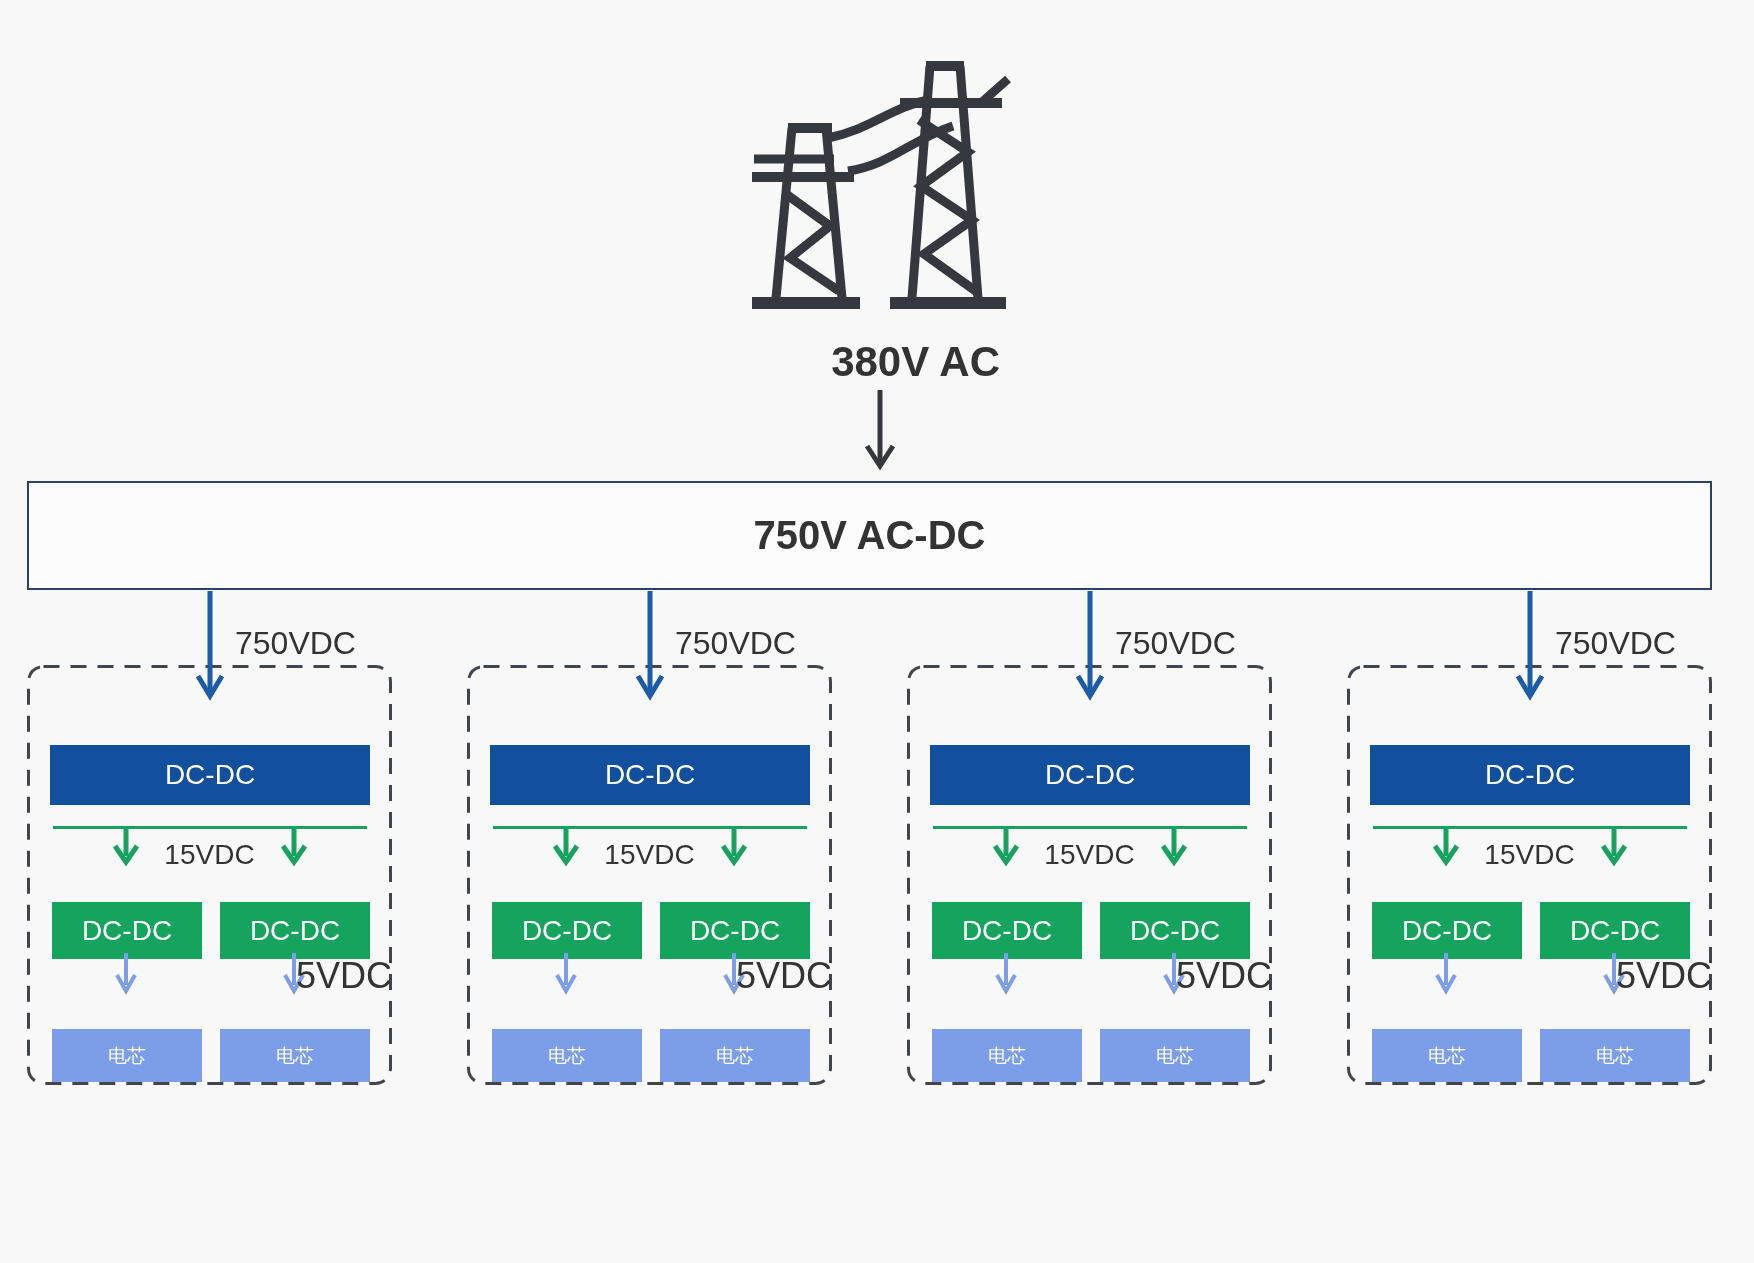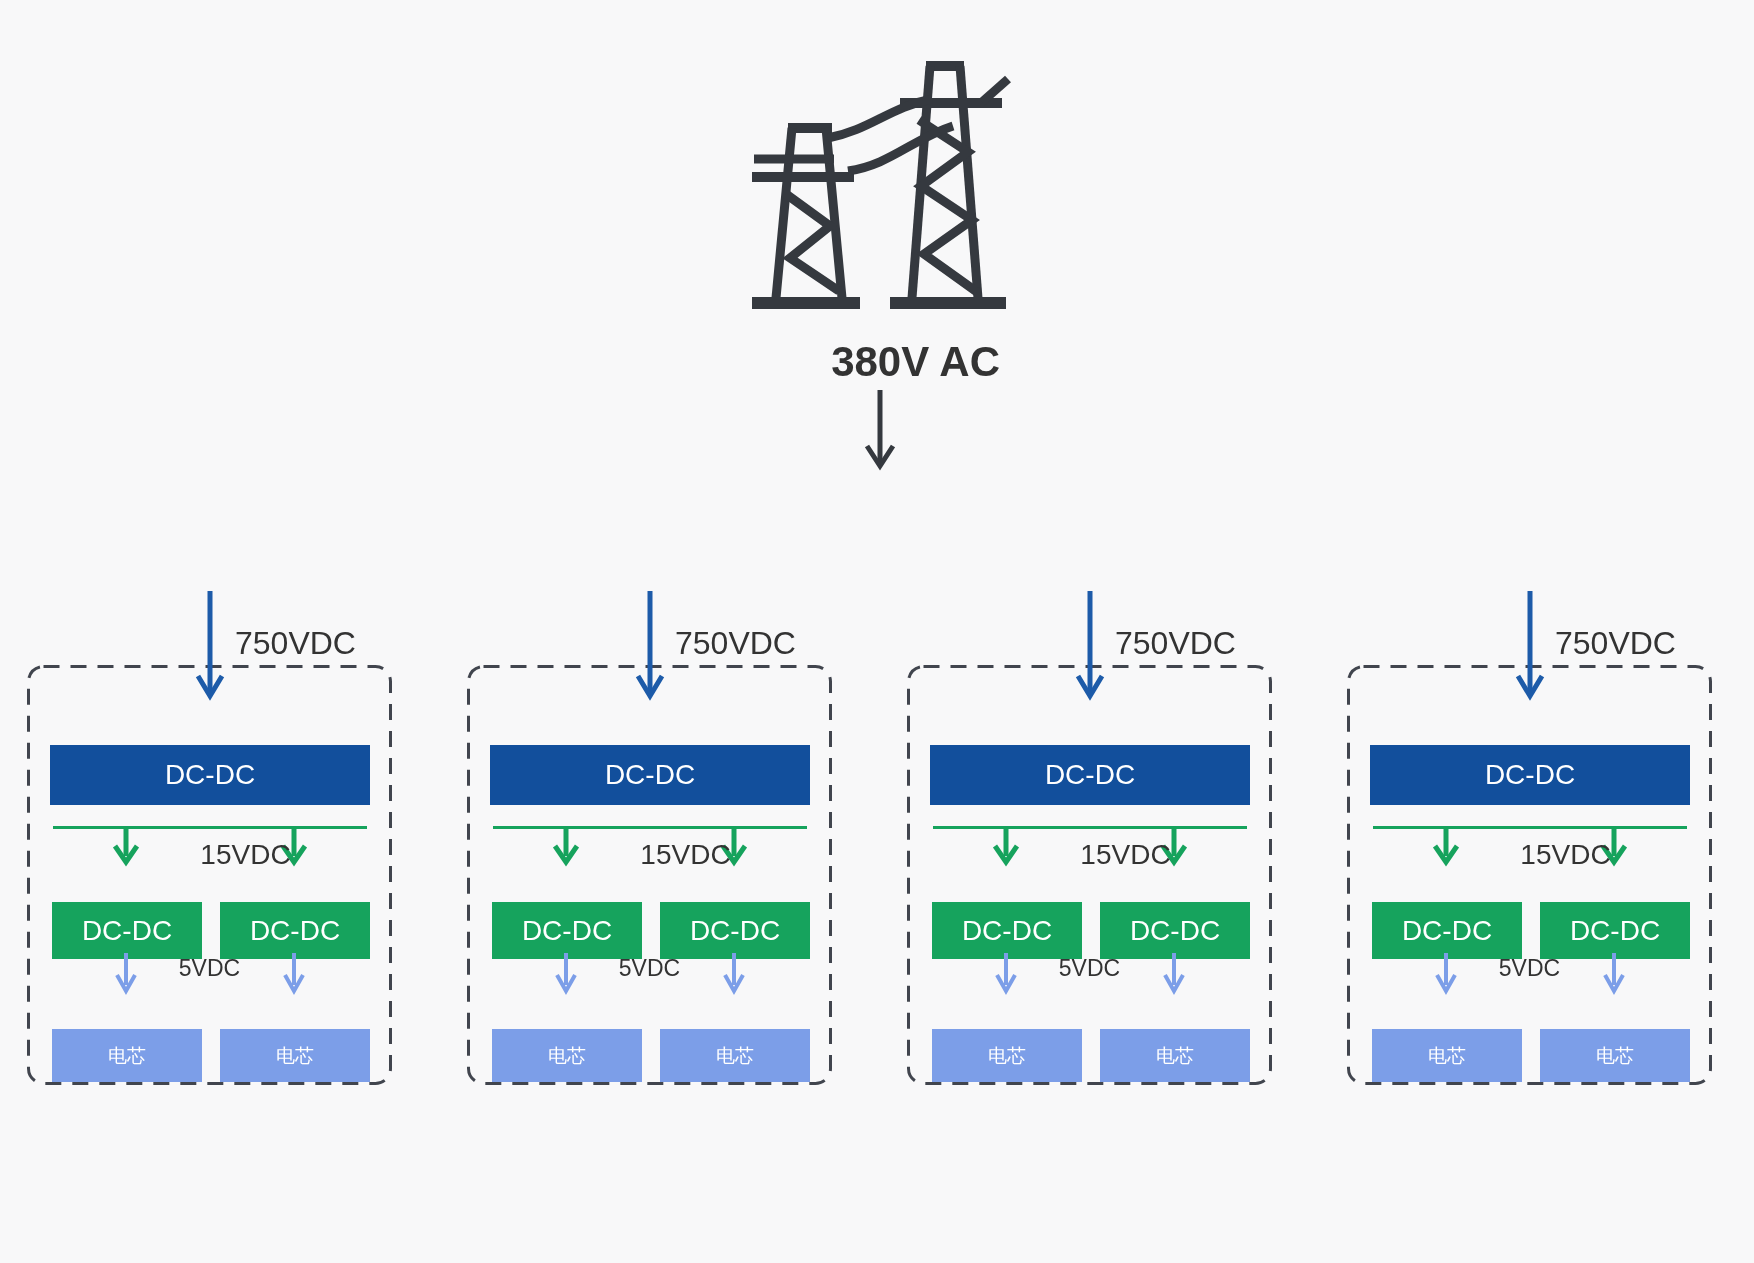--- a/index.html
+++ b/index.html
@@ -76,40 +76,40 @@
   .g-arrow{
     position:absolute; top:163px;
     width:32px; height:40px;
     color:var(--green,#16a35d);
   }
   .g-arrow.left{ left:83px; }
   .g-arrow.right{ left:251px; }
   .mid-label{
     position:absolute; left:0; top:174px; width:365px;
     text-align:center;
-    font-size:28px; font-weight:500; color:var(--dark_text,#333);padding-left:36px;
+    font-size:28px; font-weight:500; color:var(--dark_text,#333);
   }
   .box.green{
     top:208px; width:150px; height:57px;
     background:var(--green,#16a35d);
     font-size:28px;
   }
   .box.green.left{ left:25px; }
   .box.green.right{ left:193px; }
   .b-arrow{
     position:absolute; top:288px;
     width:26px; height:44px;
     color:var(--cell_blue,#7c9ee8);
   }
   .b-arrow.left{ left:86px; }
   .b-arrow.right{ left:254px; }
   .out-label{
     position:absolute; left:0; top:290px; width:365px;
-    text-align:center;
-    font-size:23px; font-weight:500; color:var(--dark_text,#333);
+    text-align:right;
+    font-size:36px; font-weight:500; color:var(--dark_text,#333);
   }
   .box.cell{
     top:335px; width:150px; height:53px;
     background:var(--cell_blue,#7c9ee8);
     font-size:19px;
   }
   .box.cell.left{ left:25px; }
   .box.cell.right{ left:193px; }
 </style>
 </head>
@@ -139,20 +139,23 @@
     <path d="M108 131 C150 125, 172 99, 213 86" stroke-width="9"></path>
   </svg>
 
   <div class="src-label">380V AC</div>
 
   <svg class="main-arrow" viewBox="0 0 34 84" fill="none" stroke="currentColor">
     <path d="M17 2 V74" stroke-width="5"></path>
     <path d="M4 58 L17 78 L30 58" stroke-width="5"></path>
   </svg>
 
+  <div class="acdc-box">
+    <span>750V AC-DC</span>
+  </div>
 
   <div id="groups-mount">
       <div class="group" style="left: 27px;">
       <svg class="group-border" viewBox="0 0 365 420" fill="none" stroke="currentColor">
         <rect x="1.5" y="1.5" width="362" height="417" rx="15" stroke-width="3" stroke-dasharray="16 11"></rect>
       </svg>
 
       <svg class="in-arrow" viewBox="0 0 34 112" fill="none" stroke="currentColor">
         <path d="M17 0 V100" stroke-width="5"></path>
         <path d="M5 85 L17 105 L29 85" stroke-width="5"></path>

